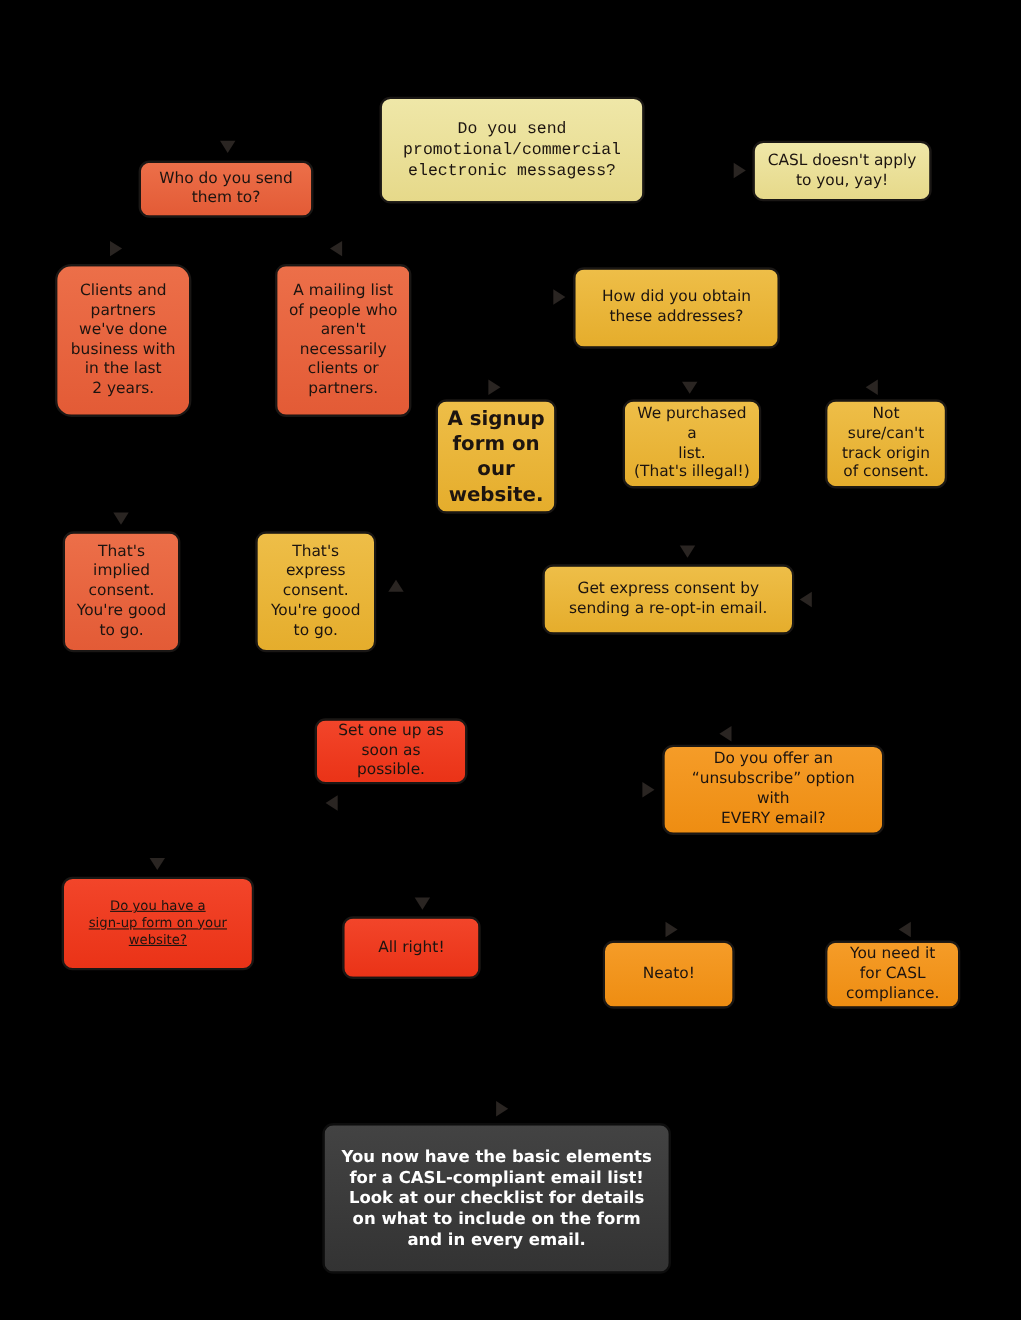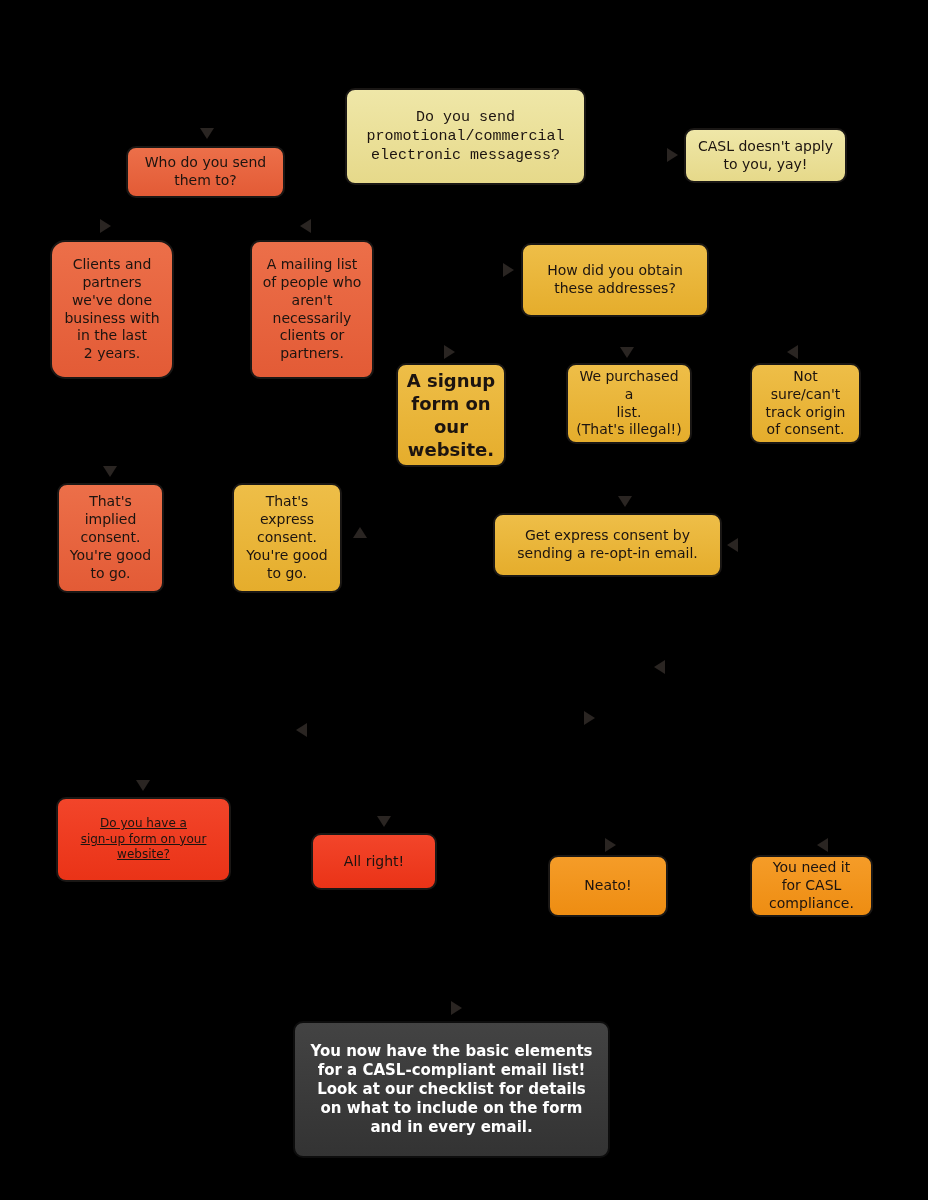--- a/index.html
+++ b/index.html
@@ -138,20 +138,29 @@
     <div class="node c-gold" style="left: 232px; top: 483px; width: 110px; height: 110px; font-size: 14px;">
       <span class="label">That's express
 consent.
 You're good
 to go.</span>
     </div>
     <div class="node c-gold" style="left: 493px; top: 513px; width: 229px; height: 64px; font-size: 14px;">
       <span class="label">Get express consent by
 sending a re-opt-in email.</span>
     </div>
+    <div class="node c-red" style="left: 286px; top: 653px; width: 139px; height: 60px; font-size: 14px;">
+      <span class="label">Set one up as
+soon as possible.</span>
+    </div>
+    <div class="node c-orange" style="left: 602px; top: 677px; width: 202px; height: 82px; font-size: 14px;">
+      <span class="label">Do you offer an
+“unsubscribe” option with
+EVERY email?</span>
+    </div>
     <div class="node c-red" style="left: 56px; top: 797px; width: 175px; height: 85px; font-size: 12px; text-decoration: underline;">
       <span class="label">Do you have a
 sign-up form on your
 website?</span>
     </div>
     <div class="node c-red" style="left: 311px; top: 833px; width: 126px; height: 57px; font-size: 14px;">
       <span class="label">All right!</span>
     </div>
     <div class="node c-orange" style="left: 548px; top: 855px; width: 120px; height: 62px; font-size: 14px;">
       <span class="label">Neato!</span>

